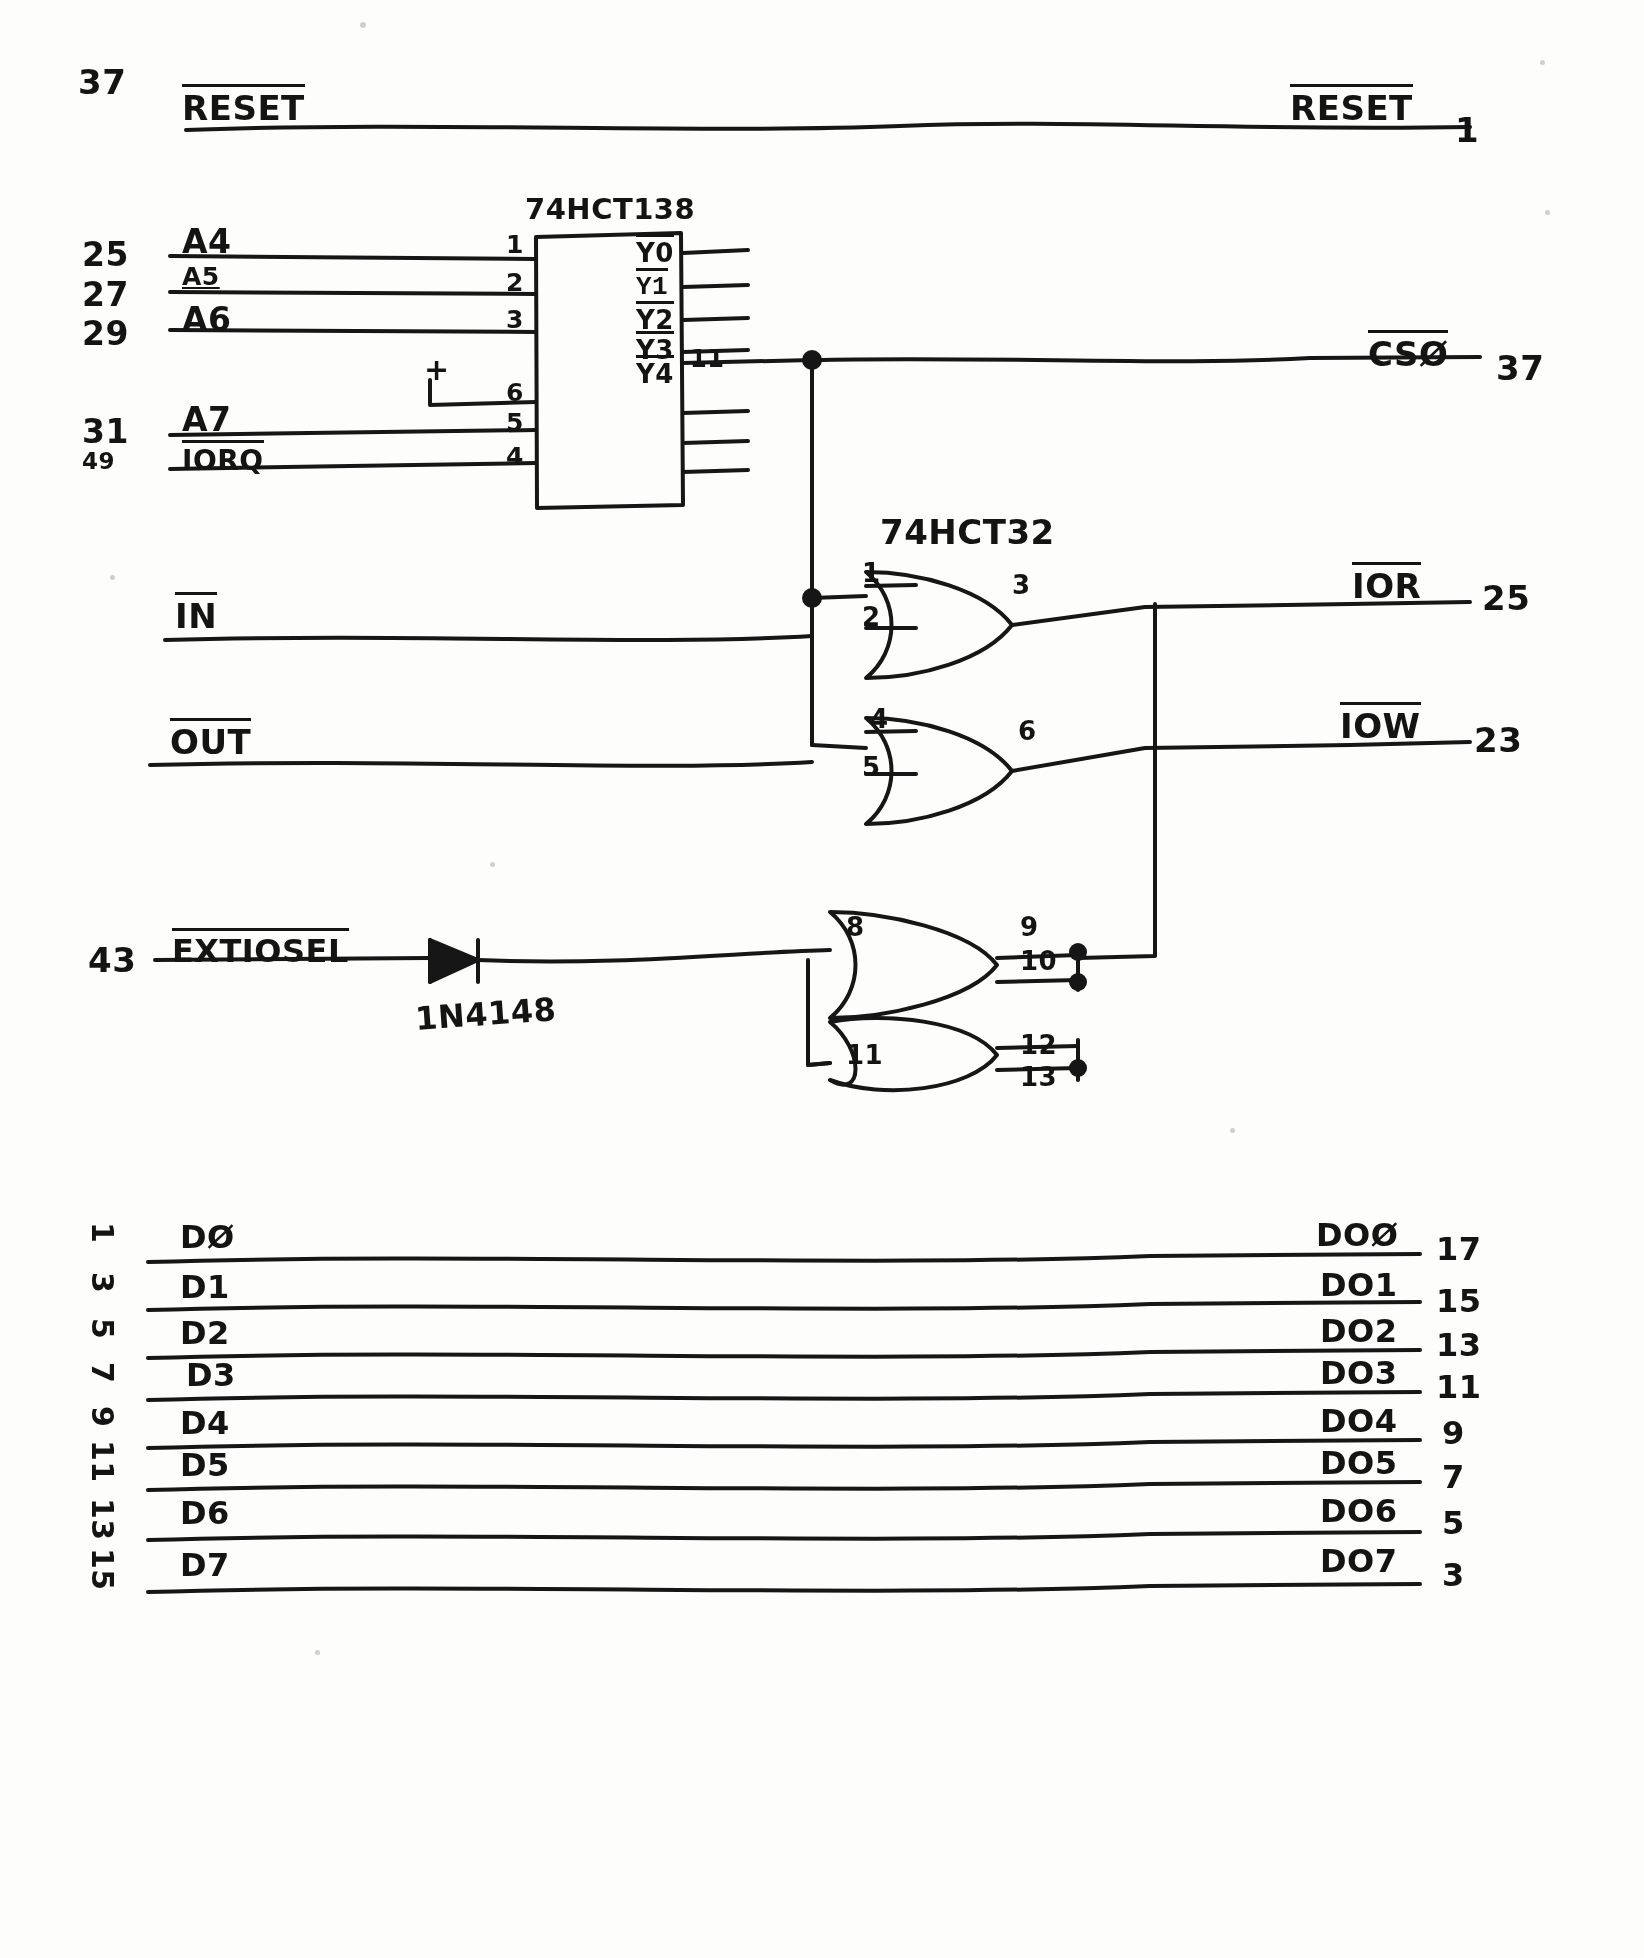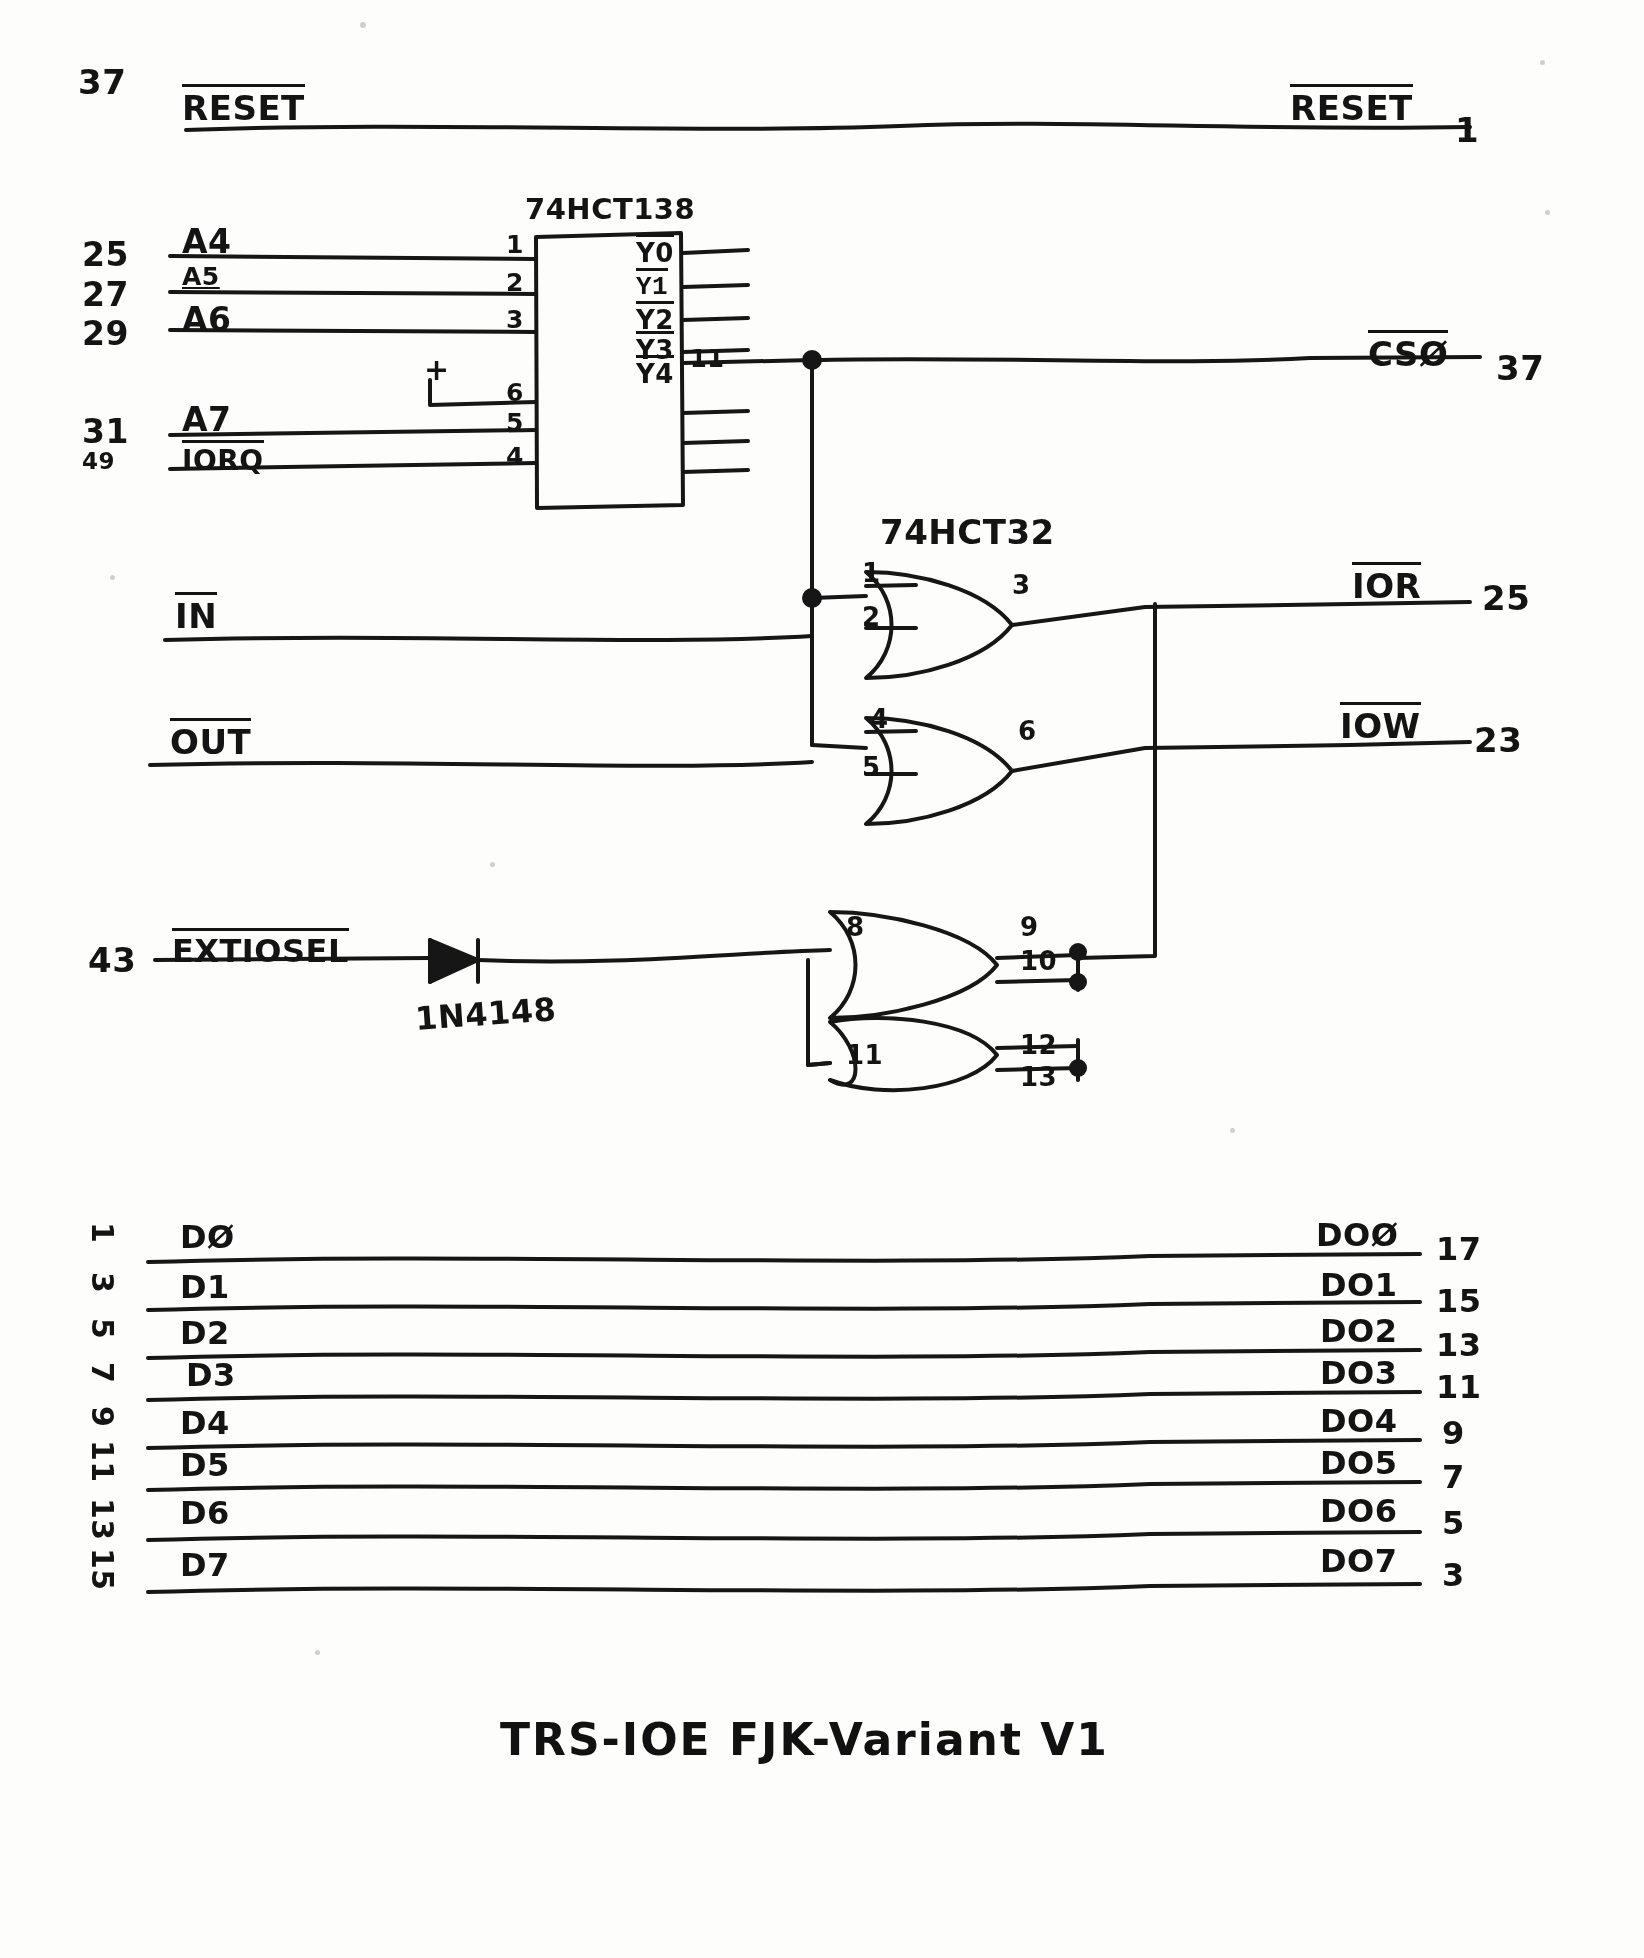--- a/index.html
+++ b/index.html
@@ -241,21 +241,20 @@
 
   <div class="hand" style="left:1436px; top:1230px; font-size:32px;">17</div>
   <div class="hand" style="left:1436px; top:1282px; font-size:32px;">15</div>
   <div class="hand" style="left:1436px; top:1326px; font-size:32px;">13</div>
   <div class="hand" style="left:1436px; top:1368px; font-size:32px;">11</div>
   <div class="hand" style="left:1442px; top:1414px; font-size:32px;">9</div>
   <div class="hand" style="left:1442px; top:1458px; font-size:32px;">7</div>
   <div class="hand" style="left:1442px; top:1504px; font-size:32px;">5</div>
   <div class="hand" style="left:1442px; top:1556px; font-size:32px;">3</div>
 
-  <div class="title-line" style="left:500px; top:1714px; font-size:44px; letter-spacing:2px;">TRS-IOE   FJK-Variant   V1</div>
 
   <div class="speck" style="left:360px; top:22px; width:6px; height:6px;"></div>
   <div class="speck" style="left:1545px; top:210px; width:5px; height:5px;"></div>
   <div class="speck" style="left:1540px; top:60px; width:5px; height:5px;"></div>
   <div class="speck" style="left:110px; top:575px; width:5px; height:5px;"></div>
   <div class="speck" style="left:490px; top:862px; width:5px; height:5px;"></div>
   <div class="speck" style="left:1230px; top:1128px; width:5px; height:5px;"></div>
   <div class="speck" style="left:315px; top:1650px; width:5px; height:5px;"></div>
 
 </div>

